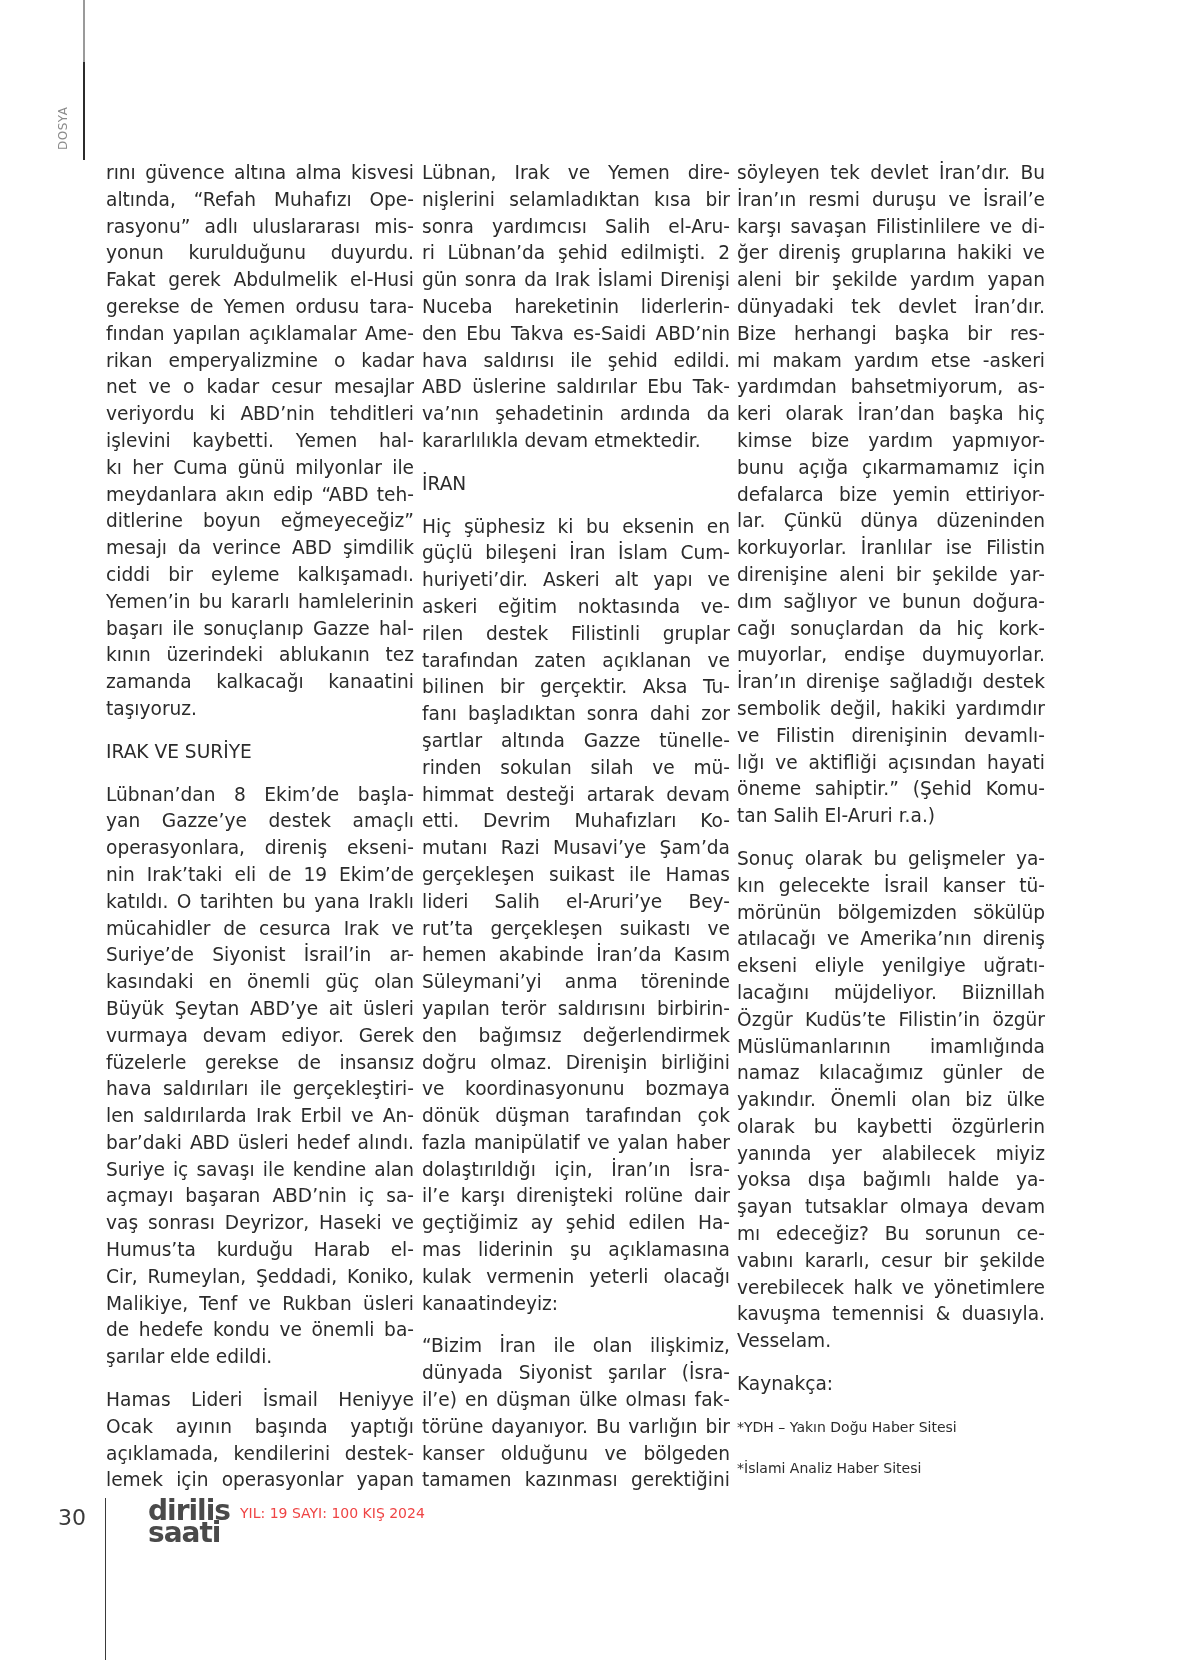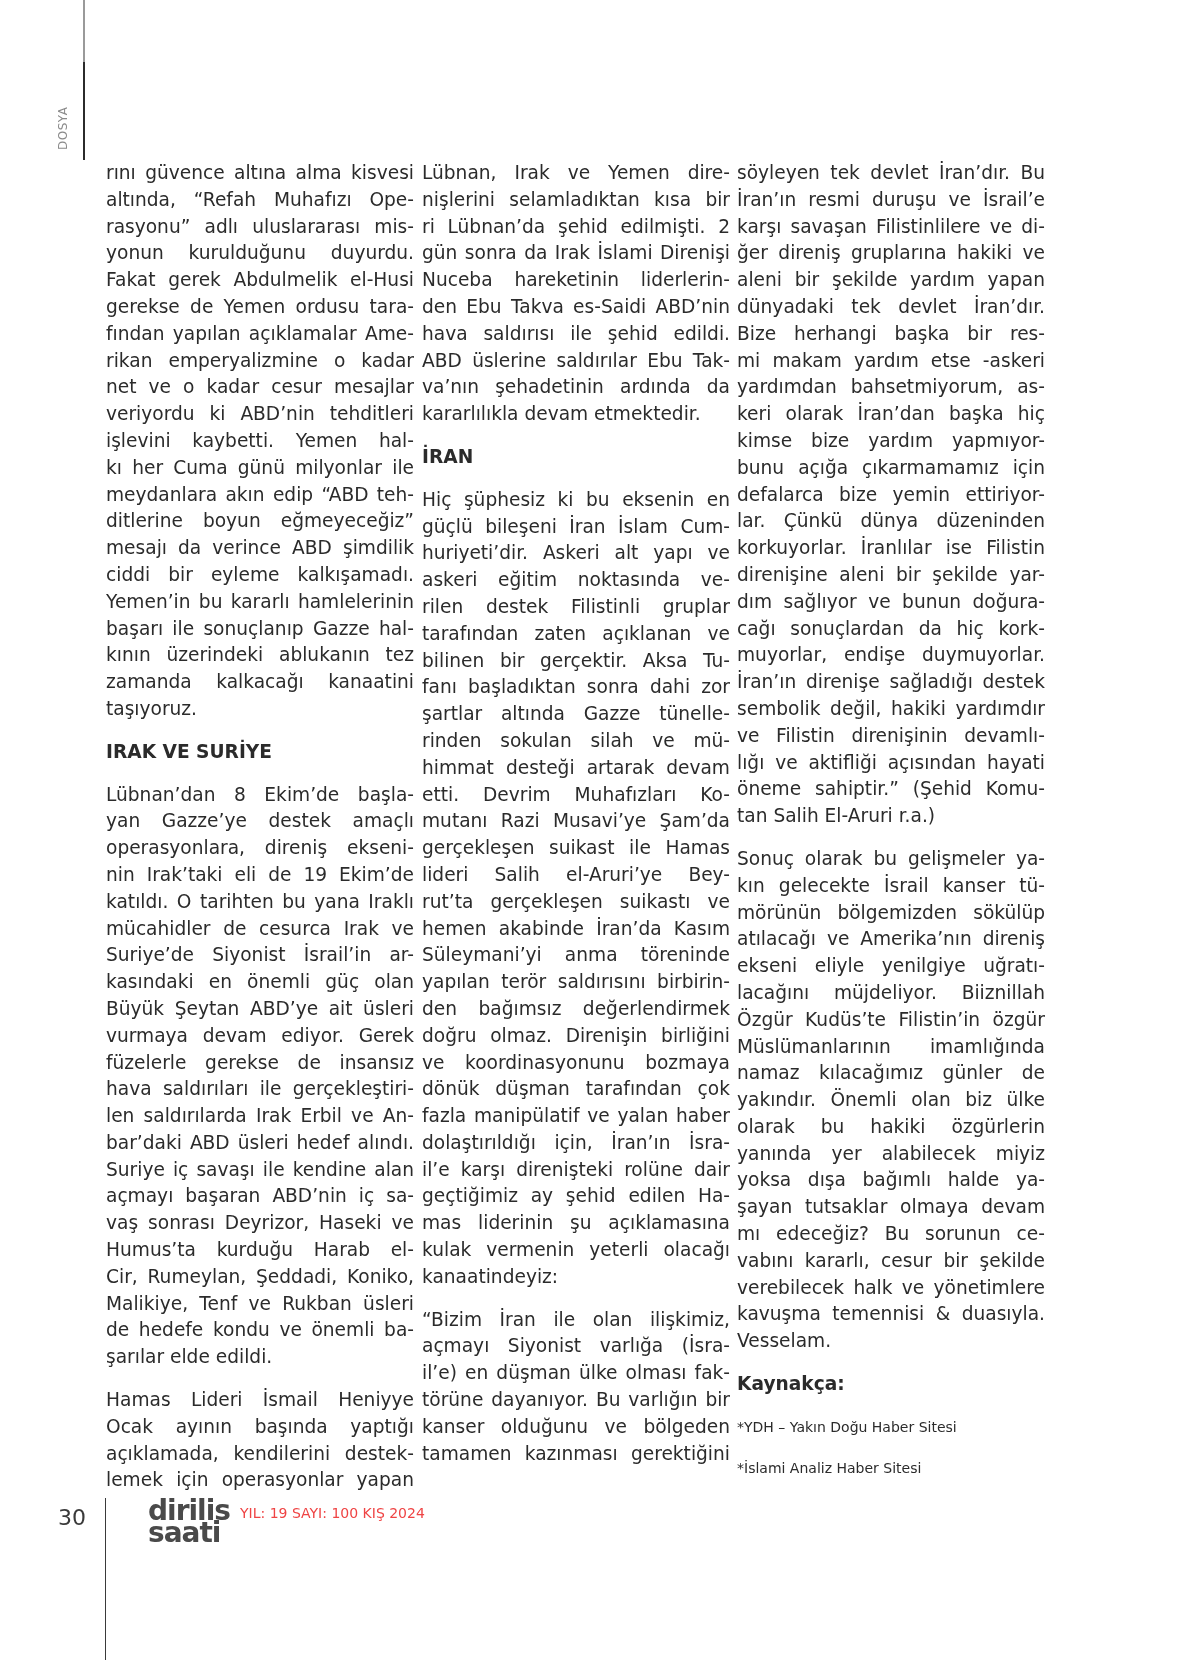--- a/index.html
+++ b/index.html
@@ -9,21 +9,21 @@
   .top-rule-dark { position:absolute; left:83px; top:62px; width:2px; height:98px; background:#2b2b2b; }
   .section-label { position:absolute; left:56px; top:150px; transform:rotate(-90deg); transform-origin:left top;
                    font-size:12px; letter-spacing:0.5px; color:#8a8a8a; font-family:"DejaVu Sans", sans-serif; }
   .col { position:absolute; top:160px; width:308px; font-size:18.6px; line-height:26.8px; color:#2b2b2b; }
   .col-1 { left:106px; }
   .col-2 { left:422px; }
   .col-3 { left:737px; }
   .para { margin:0 0 16px 0; }
   .line { display:block; text-align:justify; text-align-last:justify; white-space:nowrap; height:26.8px; }
   .line.last { text-align-last:left; }
-  .heading { font-weight:bold; font-size:18.6px; margin:8px 0 16px 0; line-height:26.8px; }
+  .heading { font-weight:normal; font-size:18.6px; margin:8px 0 16px 0; line-height:26.8px; }
   .ref { margin:0 0 14px 0; line-height:26.8px; font-size:14px; }
   .footer-page { position:absolute; left:58px; top:1505px; font-size:22px; font-weight:normal; color:#3a3a3a; }
   .footer-rule { position:absolute; left:105px; top:1498px; width:1px; height:162px; background:#3a3a3a; }
   .brand { position:absolute; left:130px; top:1500px; font-weight:bold; font-size:28px; line-height:22px; color:#4a4a4a; letter-spacing:-1px; }
   .brand span { display:block;margin-left:18px; }
   .brand .b2 { }
   .issue { position:absolute; left:240px; top:1505px; font-size:14px; color:#ef4444; }
 </style>
 </head>
 <body>
@@ -85,20 +85,21 @@
       <span class="line">Hamas Lideri İsmail Heniyye</span>
       <span class="line">Ocak ayının başında yaptığı</span>
       <span class="line">açıklamada, kendilerini destek-</span>
       <span class="line">lemek için operasyonlar yapan</span>
     </div>
   </div>
 <div class="col col-2">
     <div class="para">
       <span class="line">Lübnan, Irak ve Yemen dire-</span>
       <span class="line">nişlerini selamladıktan kısa bir</span>
+      <span class="line">sonra yardımcısı Salih el-Aru-</span>
       <span class="line">ri Lübnan’da şehid edilmişti. 2</span>
       <span class="line">gün sonra da Irak İslami Direnişi</span>
       <span class="line">Nuceba hareketinin liderlerin-</span>
       <span class="line">den Ebu Takva es-Saidi ABD’nin</span>
       <span class="line">hava saldırısı ile şehid edildi.</span>
       <span class="line">ABD üslerine saldırılar Ebu Tak-</span>
       <span class="line">va’nın şehadetinin ardında da</span>
       <span class="line last">kararlılıkla devam etmektedir.</span>
     </div>
     <div class="heading">İRAN</div>
@@ -129,21 +130,21 @@
       <span class="line">fazla manipülatif ve yalan haber</span>
       <span class="line">dolaştırıldığı için, İran’ın İsra-</span>
       <span class="line">il’e karşı direnişteki rolüne dair</span>
       <span class="line">geçtiğimiz ay şehid edilen Ha-</span>
       <span class="line">mas liderinin şu açıklamasına</span>
       <span class="line">kulak vermenin yeterli olacağı</span>
       <span class="line last">kanaatindeyiz:</span>
     </div>
     <div class="para">
       <span class="line">“Bizim İran ile olan ilişkimiz,</span>
-      <span class="line">açmayı Siyonist varlığa (İsra-</span>
+      <span class="line">dünyada Siyonist şarılar (İsra-</span>
       <span class="line">il’e) en düşman ülke olması fak-</span>
       <span class="line">törüne dayanıyor. Bu varlığın bir</span>
       <span class="line">kanser olduğunu ve bölgeden</span>
       <span class="line">tamamen kazınması gerektiğini</span>
     </div>
   </div>
 <div class="col col-3">
     <div class="para">
       <span class="line">söyleyen tek devlet İran’dır. Bu</span>
       <span class="line">İran’ın resmi duruşu ve İsrail’e</span>
@@ -175,21 +176,21 @@
       <span class="line">Sonuç olarak bu gelişmeler ya-</span>
       <span class="line">kın gelecekte İsrail kanser tü-</span>
       <span class="line">mörünün bölgemizden sökülüp</span>
       <span class="line">atılacağı ve Amerika’nın direniş</span>
       <span class="line">ekseni eliyle yenilgiye uğratı-</span>
       <span class="line">lacağını müjdeliyor. Biiznillah</span>
       <span class="line">Özgür Kudüs’te Filistin’in özgür</span>
       <span class="line">Müslümanlarının imamlığında</span>
       <span class="line">namaz kılacağımız günler de</span>
       <span class="line">yakındır. Önemli olan biz ülke</span>
-      <span class="line">olarak bu hakiki özgürlerin</span>
+      <span class="line">olarak bu kaybetti özgürlerin</span>
       <span class="line">yanında yer alabilecek miyiz</span>
       <span class="line">yoksa dışa bağımlı halde ya-</span>
       <span class="line">şayan tutsaklar olmaya devam</span>
       <span class="line">mı edeceğiz? Bu sorunun ce-</span>
       <span class="line">vabını kararlı, cesur bir şekilde</span>
       <span class="line">verebilecek halk ve yönetimlere</span>
       <span class="line">kavuşma temennisi &amp; duasıyla.</span>
       <span class="line last">Vesselam.</span>
     </div>
     <div class="heading">Kaynakça:</div>

